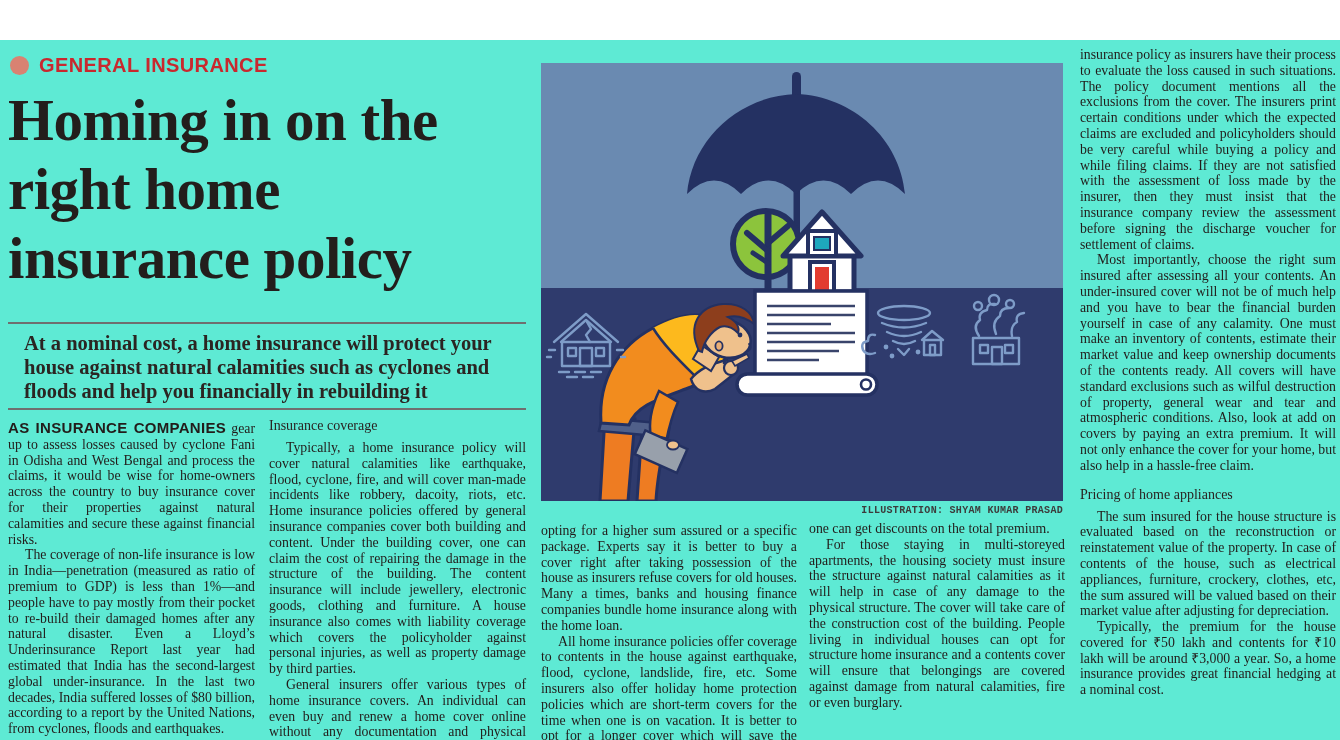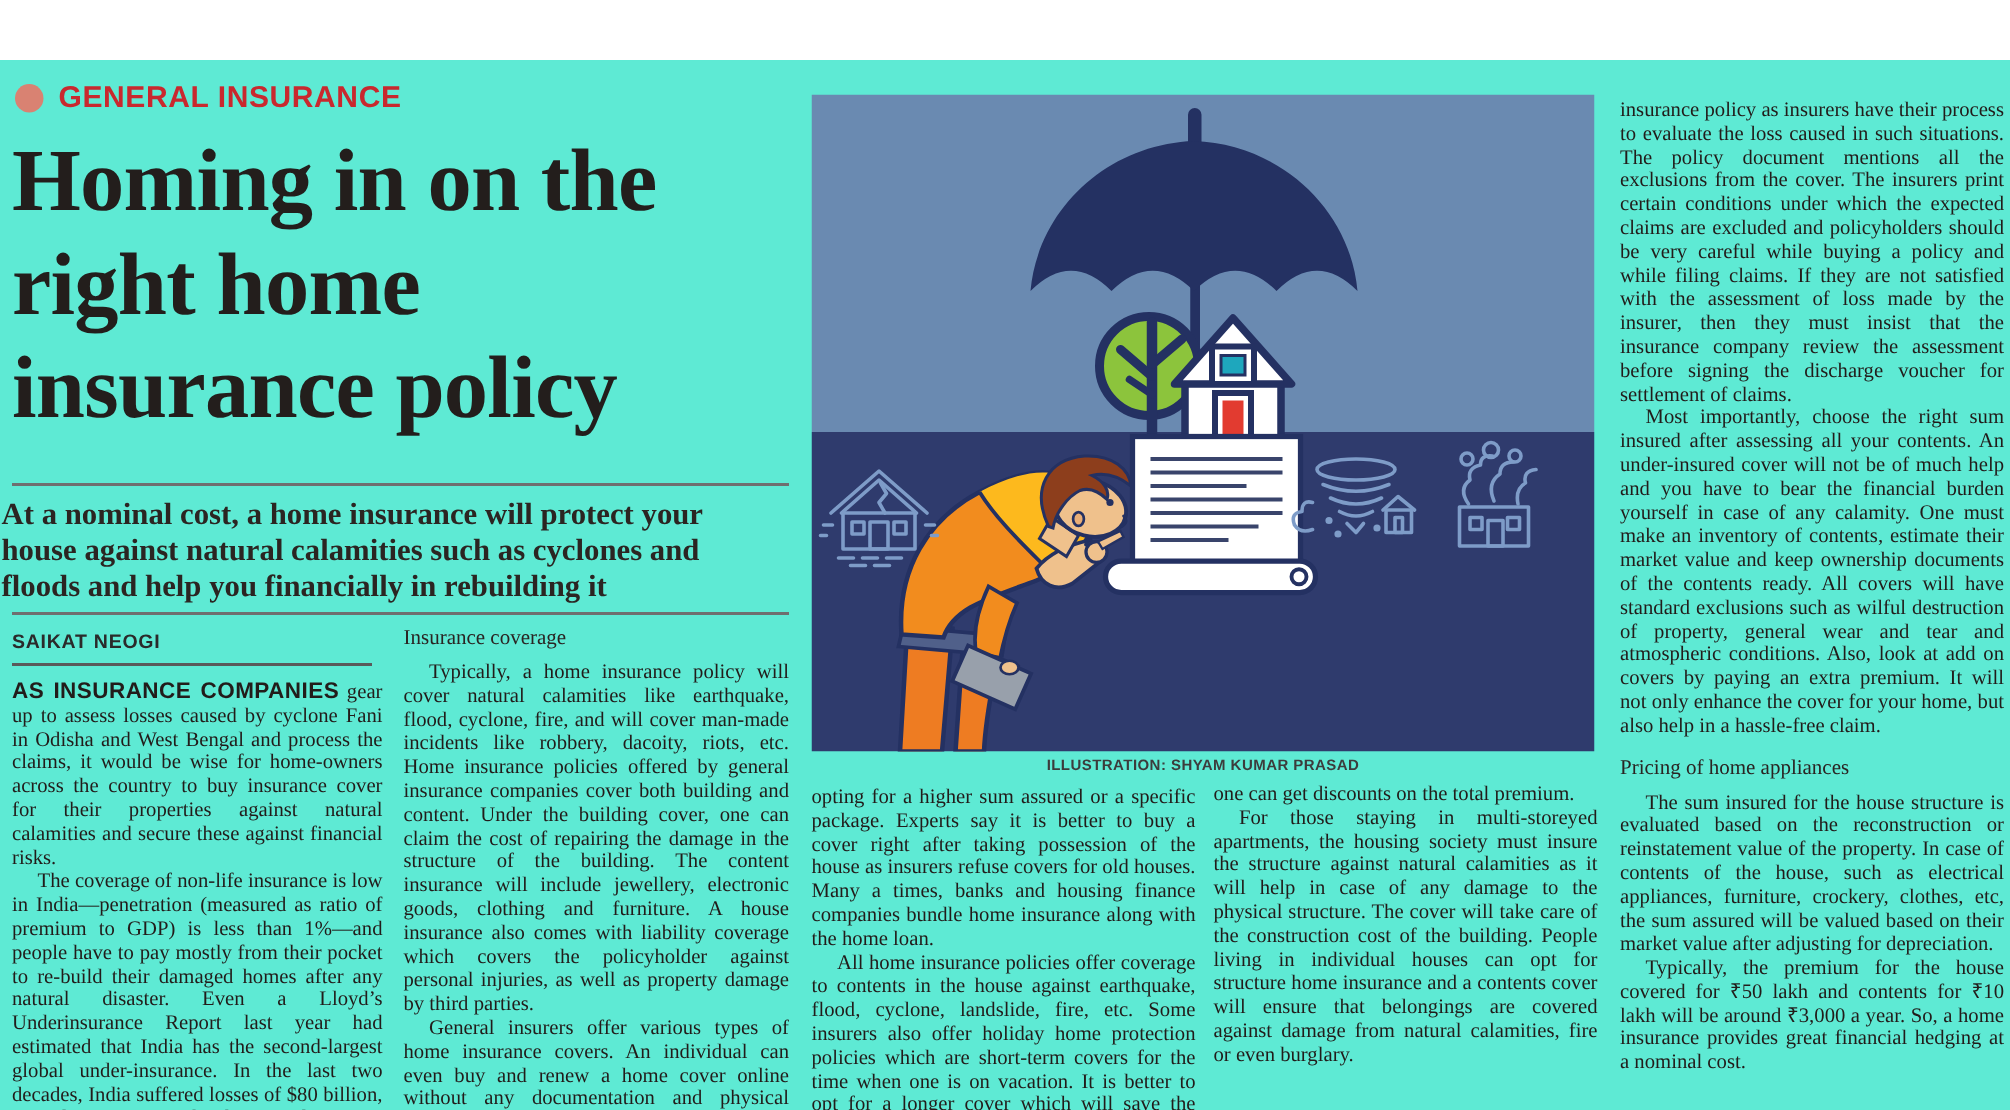--- a/index.html
+++ b/index.html
@@ -43,43 +43,42 @@
   .lead-in {
     font-family: "Liberation Sans", sans-serif; font-weight: bold;
     font-size: 15px; letter-spacing: 0.3px;
   }
   .colhead {
     font-weight: normal; font-size: 14px; line-height: 21px;
     margin: 0 0 4px 0; color: #2a2422;
   }
   .colhead.mid { margin-top: 10px; }
   .credit {
-    font-family: Liberation Sans, sans-serif; font-weight: bold;
-    font-size: 10px; letter-spacing: 0.3px; color: #3c3c3c; text-align: center;
+    font-family: Liberation Mono, monospace; font-weight: bold;
+    font-size: 10px; letter-spacing: 0.3px; color: #3c3c3c; text-align: right;
   }
   .illo { display: block; }
 </style>
 </head>
 <body>
 
 <div class="page">
 
   <div class="abs kicker" style="left:10px; top:14px;">
     <span class="kicker-dot"></span>
     <span>GENERAL INSURANCE</span>
   </div>
 
   <h1 class="abs headline" style="left:8px; top:46px; width:520px;">Homing in on the right home insurance policy</h1>
 
   <div class="rule" style="left:8px; top:282px; width:518px;"></div>
-  <p class="abs standfirst" style="left:1px; top:291px; width:514px;">At a nominal cost, a home insurance will protect your house against natural calamities such as cyclones and floods and help you financially in rebuilding it</p>
+  <p class="abs standfirst" style="left:24px; top:291px; width:514px;">At a nominal cost, a home insurance will protect your house against natural calamities such as cyclones and floods and help you financially in rebuilding it</p>
   <div class="rule" style="left:8px; top:368px; width:518px;"></div>
 
   <div class="abs bodytext" style="left:8px; top:380px; width:247px;">
-    <div class="byline">SAIKAT NEOGI</div>
     <p><span class="lead-in">AS INSURANCE COMPANIES</span><span> gear up to assess losses caused by cyclone Fani in Odisha and West Bengal and process the claims, it would be wise for home-owners across the country to buy insurance cover for their properties against natural calamities and secure these against financial risks.</span></p>
     <p class="ind">The coverage of non-life insurance is low in India—penetration (measured as ratio of premium to GDP) is less than 1%—and people have to pay mostly from their pocket to re-build their damaged homes after any natural disaster. Even a Lloyd’s Underinsurance Report last year had estimated that India has the second-largest global under-insurance. In the last two decades, India suffered losses of $80 billion, according to a report by the United Nations, from cyclones, floods and earthquakes.</p>
   </div>
 
   <div class="abs bodytext" style="left:269px; top:375px; width:257px;">
     <h3 class="colhead">Insurance coverage</h3>
     <p class="ind">Typically, a home insurance policy will cover natural calamities like earthquake, flood, cyclone, fire, and will cover man-made incidents like robbery, dacoity, riots, etc. Home insurance policies offered by general insurance companies cover both building and content. Under the building cover, one can claim the cost of repairing the damage in the structure of the building. The content insurance will include jewellery, electronic goods, clothing and furniture. A house insurance also comes with liability coverage which covers the policyholder against personal injuries, as well as property damage by third parties.</p>
     <p class="ind">General insurers offer various types of home insurance covers. An individual can even buy and renew a home cover online without any documentation and physical inspection of property, unless someone is</p>
   </div>
 
@@ -210,21 +209,21 @@
   <div class="abs bodytext" style="left:541px; top:483px; width:256px;">
     <p>opting for a higher sum assured or a specific package. Experts say it is better to buy a cover right after taking possession of the house as insurers refuse covers for old houses. Many a times, banks and housing finance companies bundle home insurance along with the home loan.</p>
     <p class="ind">All home insurance policies offer coverage to contents in the house against earthquake, flood, cyclone, landslide, fire, etc. Some insurers also offer holiday home protection policies which are short-term covers for the time when one is on vacation. It is better to opt for a longer cover which will save the hassle of renewing it every year, and</p>
   </div>
 
   <div class="abs bodytext" style="left:809px; top:481px; width:256px;">
     <p>one can get discounts on the total premium.</p>
     <p class="ind">For those staying in multi-storeyed apartments, the housing society must insure the structure against natural calamities as it will help in case of any damage to the physical structure. The cover will take care of the construction cost of the building. People living in individual houses can opt for structure home insurance and a contents cover will ensure that belongings are covered against damage from natural calamities, fire or even burglary.</p>
   </div>
 
-  <div class="abs bodytext" style="left:1080px; top:25px; width:256px;">
+  <div class="abs bodytext" style="left:1080px; top:7px; width:256px;">
     <p>insurance policy as insurers have their process to evaluate the loss caused in such situations. The policy document mentions all the exclusions from the cover. The insurers print certain conditions under which the expected claims are excluded and policyholders should be very careful while buying a policy and while filing claims. If they are not satisfied with the assessment of loss made by the insurer, then they must insist that the insurance company review the assessment before signing the discharge voucher for settlement of claims.</p>
     <p class="ind">Most importantly, choose the right sum insured after assessing all your contents. An under-insured cover will not be of much help and you have to bear the financial burden yourself in case of any calamity. One must make an inventory of contents, estimate their market value and keep ownership documents of the contents ready. All covers will have standard exclusions such as wilful destruction of property, general wear and tear and atmospheric conditions. Also, look at add on covers by paying an extra premium. It will not only enhance the cover for your home, but also help in a hassle-free claim.</p>
     <h3 class="colhead mid">Pricing of home appliances</h3>
     <p class="ind">The sum insured for the house structure is evaluated based on the reconstruction or reinstatement value of the property. In case of contents of the house, such as electrical appliances, furniture, crockery, clothes, etc, the sum assured will be valued based on their market value after adjusting for depreciation.</p>
     <p class="ind">Typically, the premium for the house covered for ₹50 lakh and contents for ₹10 lakh will be around ₹3,000 a year. So, a home insurance provides great financial hedging at a nominal cost.</p>
   </div>
 
 </div>
 
 </body></html>

